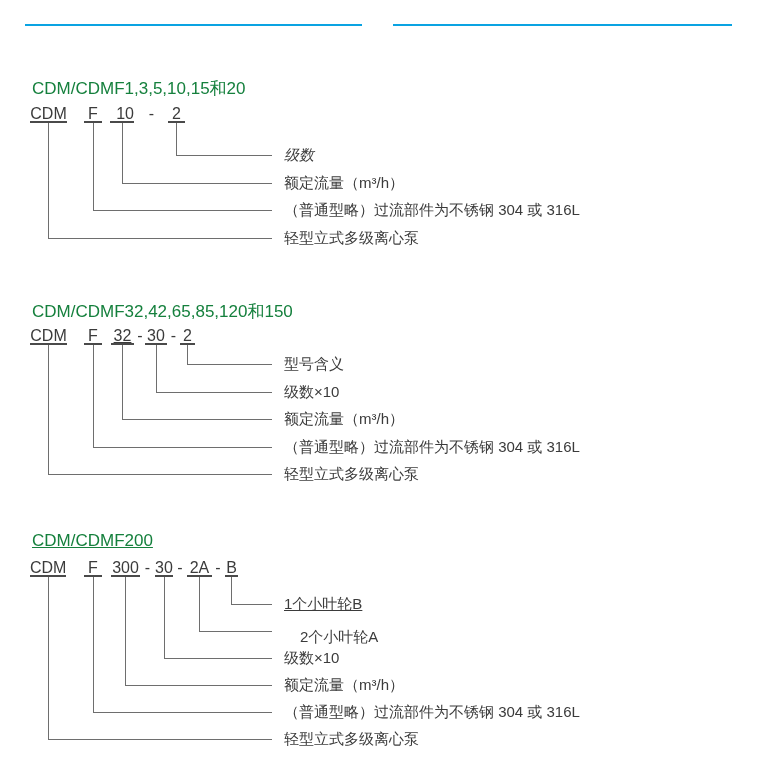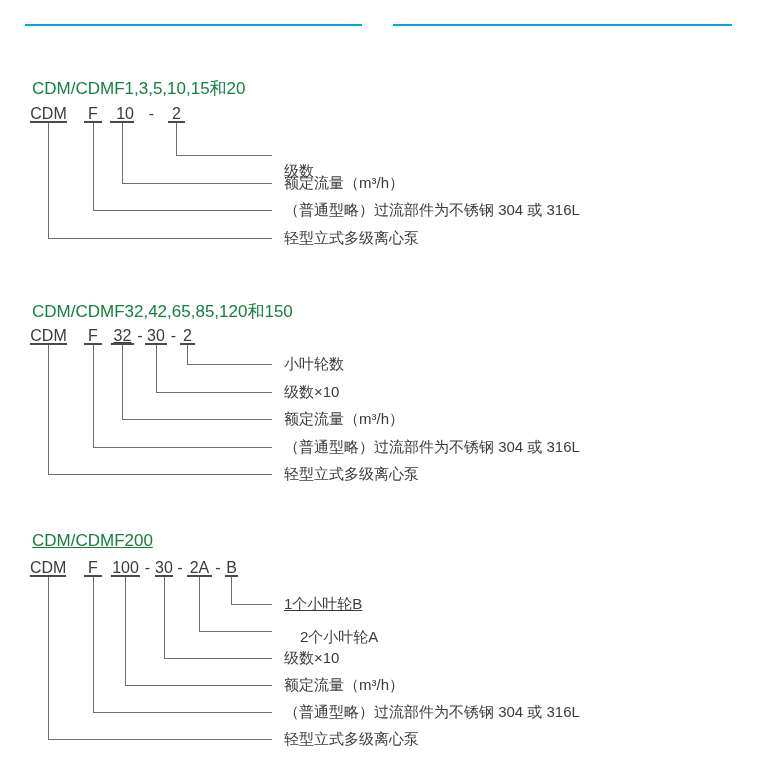--- a/index.html
+++ b/index.html
@@ -31,21 +31,21 @@
     <div class="sec-heading" style="top:77px;">CDM/CDMF1,3,5,10,15和20</div>
 
     <span class="token u" style="left:30px;top:105px;width:37px;">CDM</span>
     <span class="token u" style="left:84px;top:105px;width:18px;">F</span>
     <span class="token u" style="left:110px;top:105px;width:24px;text-align:right;">10</span>
     <span class="token" style="left:147px;top:105px;width:9px;">-</span>
     <span class="token u" style="left:168px;top:105px;width:17px;">2</span>
 
     <div class="vline" style="left:176px;top:123px;height:32px;"></div>
     <div class="hline" style="left:176px;top:155px;width:96px;"></div>
-    <div class="label" style="top:161px;">级数</div>
+    <div class="label" style="top:145px;font-style:italic;">级数</div>
 
     <div class="vline" style="left:122px;top:123px;height:60px;"></div>
     <div class="hline" style="left:122px;top:183px;width:150px;"></div>
     <div class="label" style="top:173px;">额定流量（m³/h）</div>
 
     <div class="vline" style="left:93px;top:123px;height:87px;"></div>
     <div class="hline" style="left:93px;top:210px;width:179px;"></div>
     <div class="label" style="top:200px;">（普通型略）过流部件为不锈钢 304 或 316L</div>
 
     <div class="vline" style="left:48px;top:123px;height:115px;"></div>
@@ -60,21 +60,21 @@
     <span class="token u" style="left:30px;top:327px;width:37px;">CDM</span>
     <span class="token u" style="left:84px;top:327px;width:18px;">F</span>
     <span class="token u" style="left:111px;top:327px;width:23px;text-decoration:underline;">32</span>
     <span class="token" style="left:136px;top:327px;width:8px;">-</span>
     <span class="token u" style="left:145px;top:327px;width:22px;">30</span>
     <span class="token" style="left:170px;top:327px;width:7px;">-</span>
     <span class="token u" style="left:180px;top:327px;width:15px;">2</span>
 
     <div class="vline" style="left:187px;top:345px;height:19px;"></div>
     <div class="hline" style="left:187px;top:364px;width:85px;"></div>
-    <div class="label" style="top:354px;">小叶轮数</div>
+    <div class="label" style="top:354px;">型号含义</div>
 
     <div class="vline" style="left:156px;top:345px;height:47px;"></div>
     <div class="hline" style="left:156px;top:392px;width:116px;"></div>
     <div class="label" style="top:382px;">级数×10</div>
 
     <div class="vline" style="left:122px;top:345px;height:74px;"></div>
     <div class="hline" style="left:122px;top:419px;width:150px;"></div>
     <div class="label" style="top:409px;">额定流量（m³/h）</div>
 
     <div class="vline" style="left:93px;top:345px;height:102px;"></div>
@@ -85,21 +85,21 @@
     <div class="hline" style="left:48px;top:474px;width:224px;"></div>
     <div class="label" style="top:464px;">轻型立式多级离心泵</div>
   </div>
 
   
   <div class="sec">
     <div class="sec-heading" style="top:531px;text-decoration:underline;">CDM/CDMF200</div>
 
     <span class="token u" style="left:30px;top:559px;width:36px;">CDM</span>
     <span class="token u" style="left:84px;top:559px;width:18px;">F</span>
-    <span class="token u" style="left:111px;top:559px;width:29px;">100</span>
+    <span class="token u" style="left:111px;top:559px;width:29px;">300</span>
     <span class="token" style="left:144px;top:559px;width:7px;">-</span>
     <span class="token u" style="left:155px;top:559px;width:18px;">30</span>
     <span class="token" style="left:177px;top:559px;width:6px;">-</span>
     <span class="token u" style="left:187px;top:559px;width:25px;">2A</span>
     <span class="token" style="left:215px;top:559px;width:6px;">-</span>
     <span class="token u" style="left:225px;top:559px;width:13px;">B</span>
 
     <div class="vline" style="left:231px;top:577px;height:27px;"></div>
     <div class="hline" style="left:231px;top:604px;width:41px;"></div>
     <div class="label" style="top:594px;text-decoration:underline;">1个小叶轮B</div>

